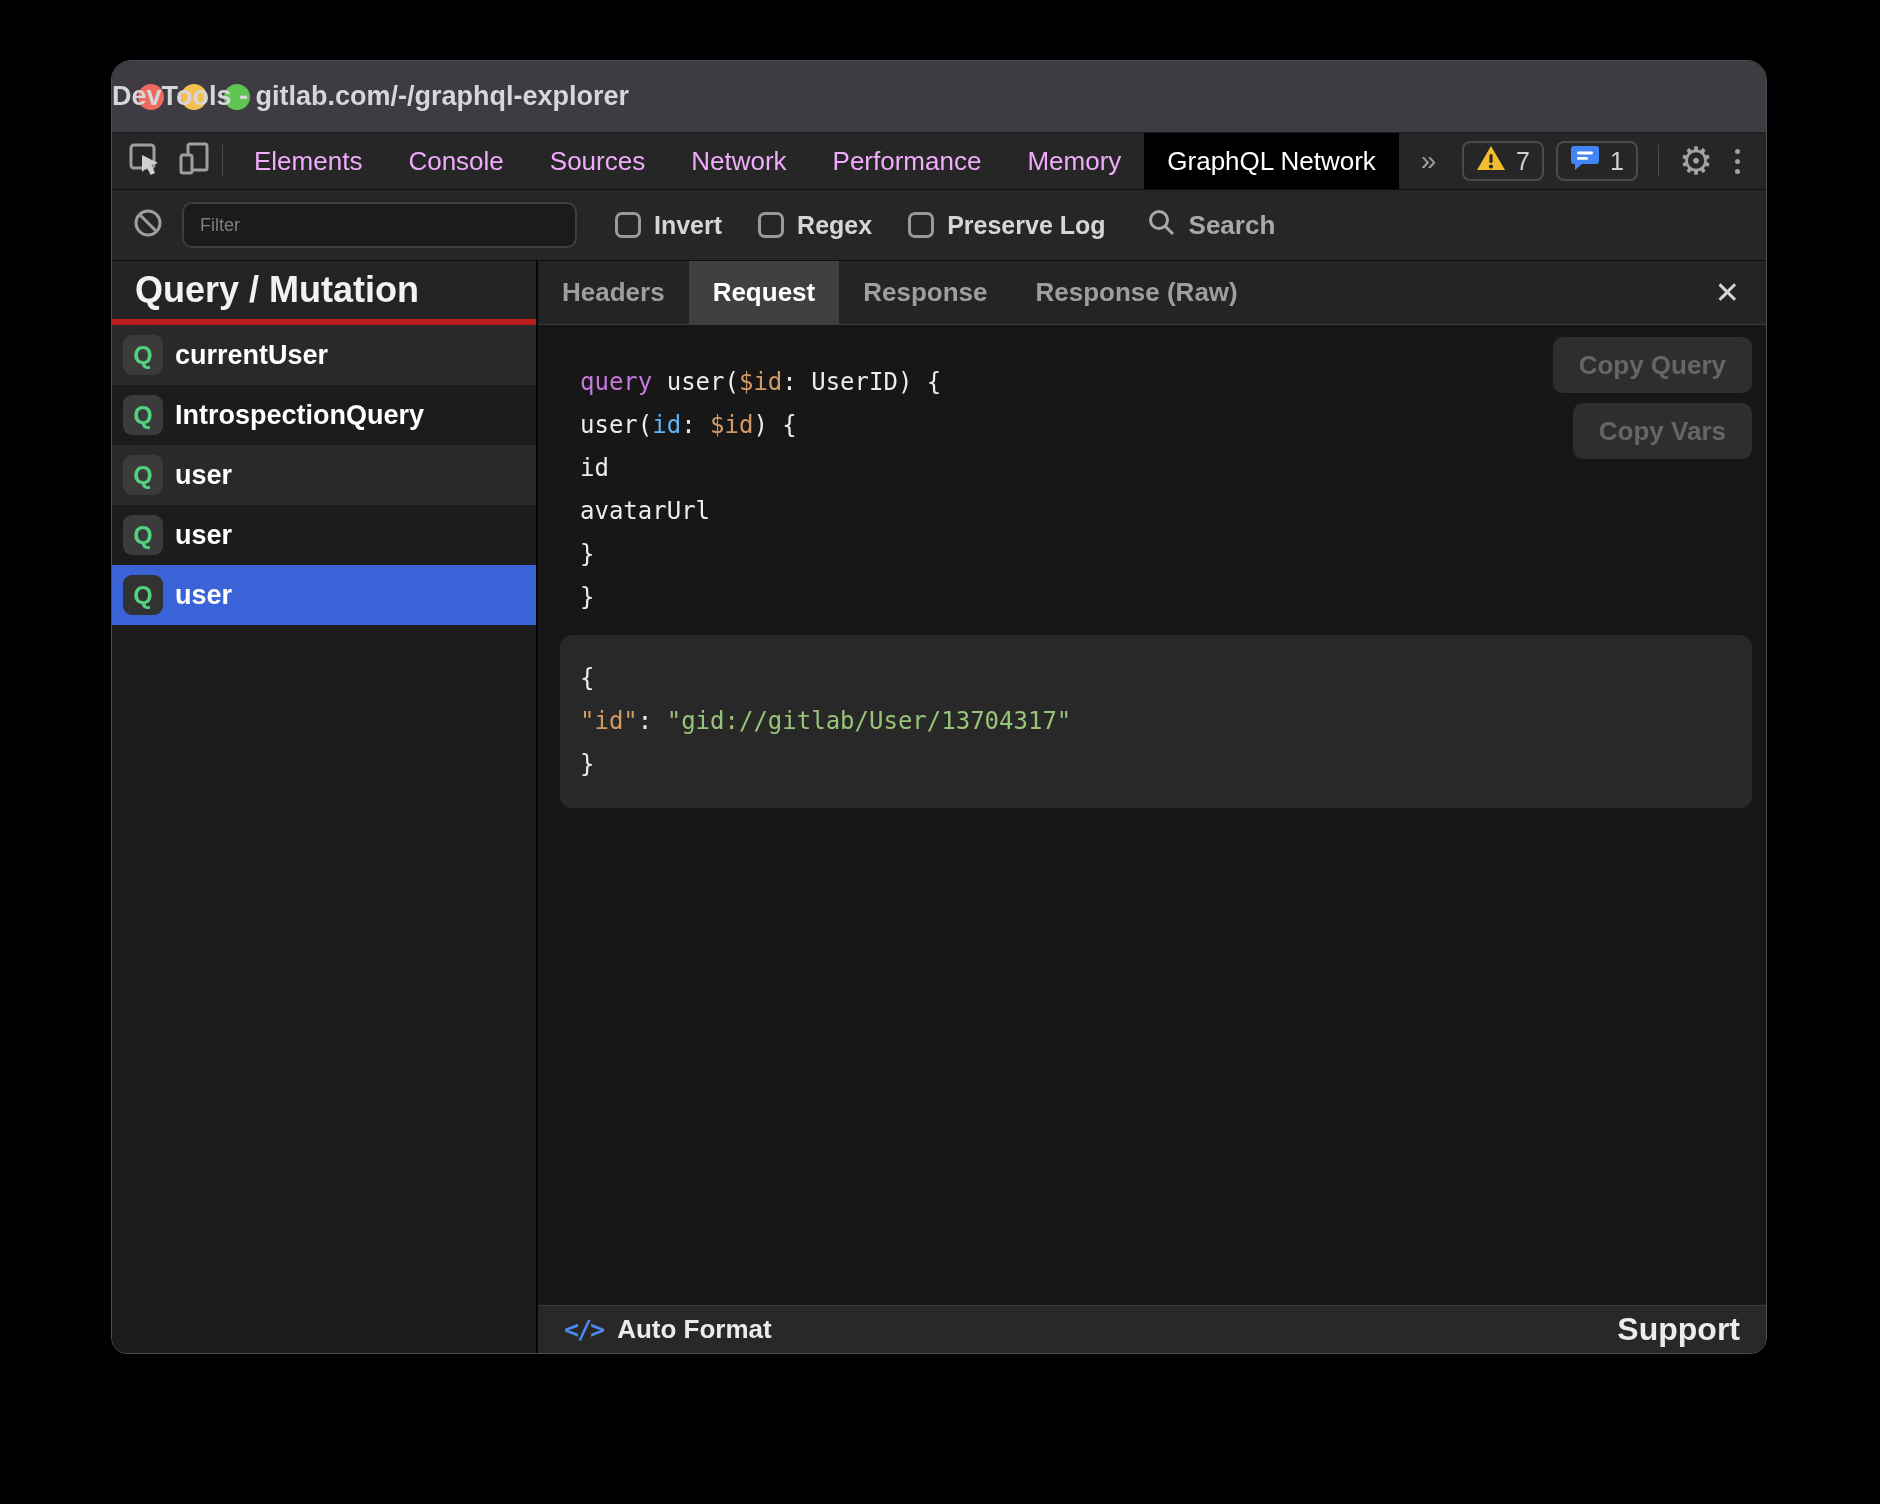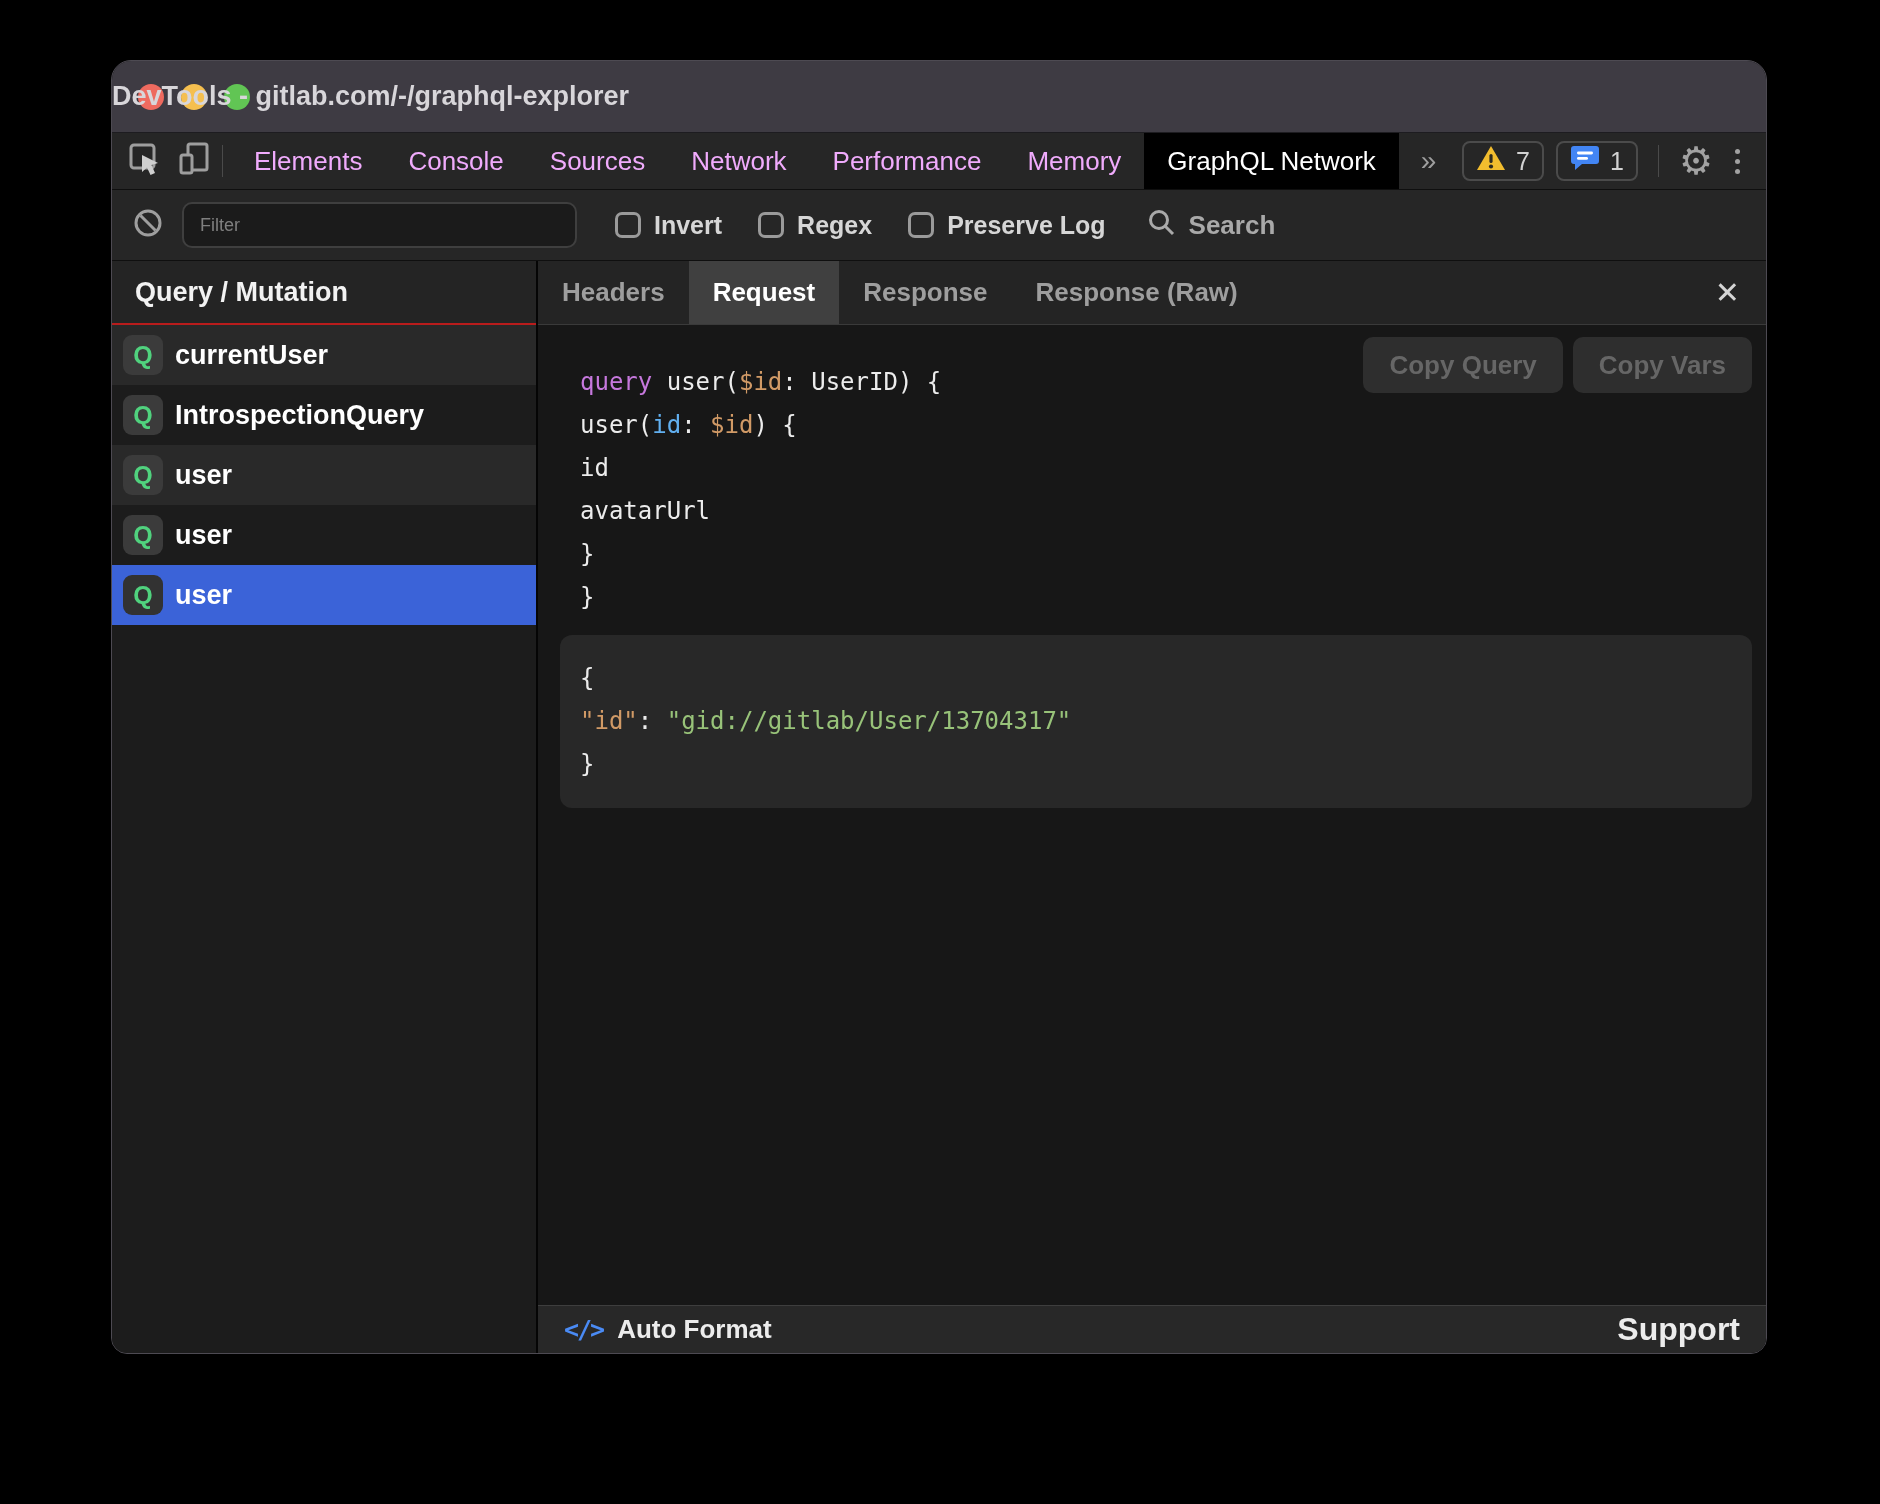--- a/index.html
+++ b/index.html
@@ -46,21 +46,21 @@
   .cb { display:flex; align-items:center; gap:13px; font-size:25px; font-weight:600; color:#d6d6d6; }
   .cb-box { width:26px; height:26px; border:3px solid #9a9a9a; border-radius:7px; flex:none; }
   .search-group { display:flex; align-items:center; gap:13px; margin-left:40px;
     color:#a9a9a9; font-weight:600; font-size:26px; }
 
   
   .main { flex:1; display:flex; min-height:0; }
   .sidebar { width:426px; flex:none; background:#1c1c1c; border-right:2px solid #050505;
     display:flex; flex-direction:column; }
   .sidebar-header { height:64px; flex:none; display:flex; align-items:center; padding-left:23px;
-    font-size:27px; font-weight:bold; color:#f2f2f2; background:#242424; border-bottom:2px solid #b91c1c; }
+    font-size:36px; font-weight:bold; color:#f2f2f2; background:#242424; border-bottom:6px solid #b91c1c; }
   #query-list { flex:1; }
   .query-row { height:60px; display:flex; align-items:center; gap:12px; padding-left:11px; }
   .query-row:nth-child(odd) { background:#292929; }
   .query-row:nth-child(even) { background:#1c1c1c; }
   .query-row.selected { background:#3b63d8; }
   .q-badge { width:40px; height:40px; border-radius:9px; background:#3b3b3b; flex:none;
     display:flex; align-items:center; justify-content:center; font-weight:bold; font-size:25px; color:#50d27e; }
   .query-row.selected .q-badge { background:#323232; }
   .query-label { font-size:27px; font-weight:bold; color:#fff; }
 
@@ -78,21 +78,21 @@
   .panel-content { flex:1; position:relative; overflow:hidden; background:#171717; }
   .code { font-family:"DejaVu Sans Mono", monospace; font-size:24px; line-height:43px; }
   #query-code { margin:36px 0 0 42px; }
   .tok-kw   { color:#c678dd; }
   .tok-var  { color:#d19a66; }
   .tok-attr { color:#61afef; }
   .tok-str  { color:#98c379; }
   .tok-key  { color:#d19a66; }
   .tok-plain{ color:#ececec; }
 
-  .copy-buttons { position:absolute; top:12px; right:14px; display:flex; 
+  .copy-buttons { position:absolute; top:12px; right:14px; display:flex; flex-direction:column;
     align-items:flex-end; gap:10px; }
   .copy-btn { background:#2e2e2e; border:none; border-radius:10px; color:#666;
     font-size:26px; font-weight:bold; height:56px; padding:0 26px;
     font-family:"Liberation Sans", sans-serif; }
 
   .vars-box { margin:16px 14px 0 22px; background:#282828; border-radius:12px; padding:22px 20px; }
 
   .panel-footer { height:48px; flex:none; background:#282828; border-top:1px solid #3e3e3e;
     display:flex; align-items:center; padding:0 26px; }
   .footer-left { display:flex; align-items:center; gap:14px; font-size:26px; font-weight:bold; color:#ececec; }

